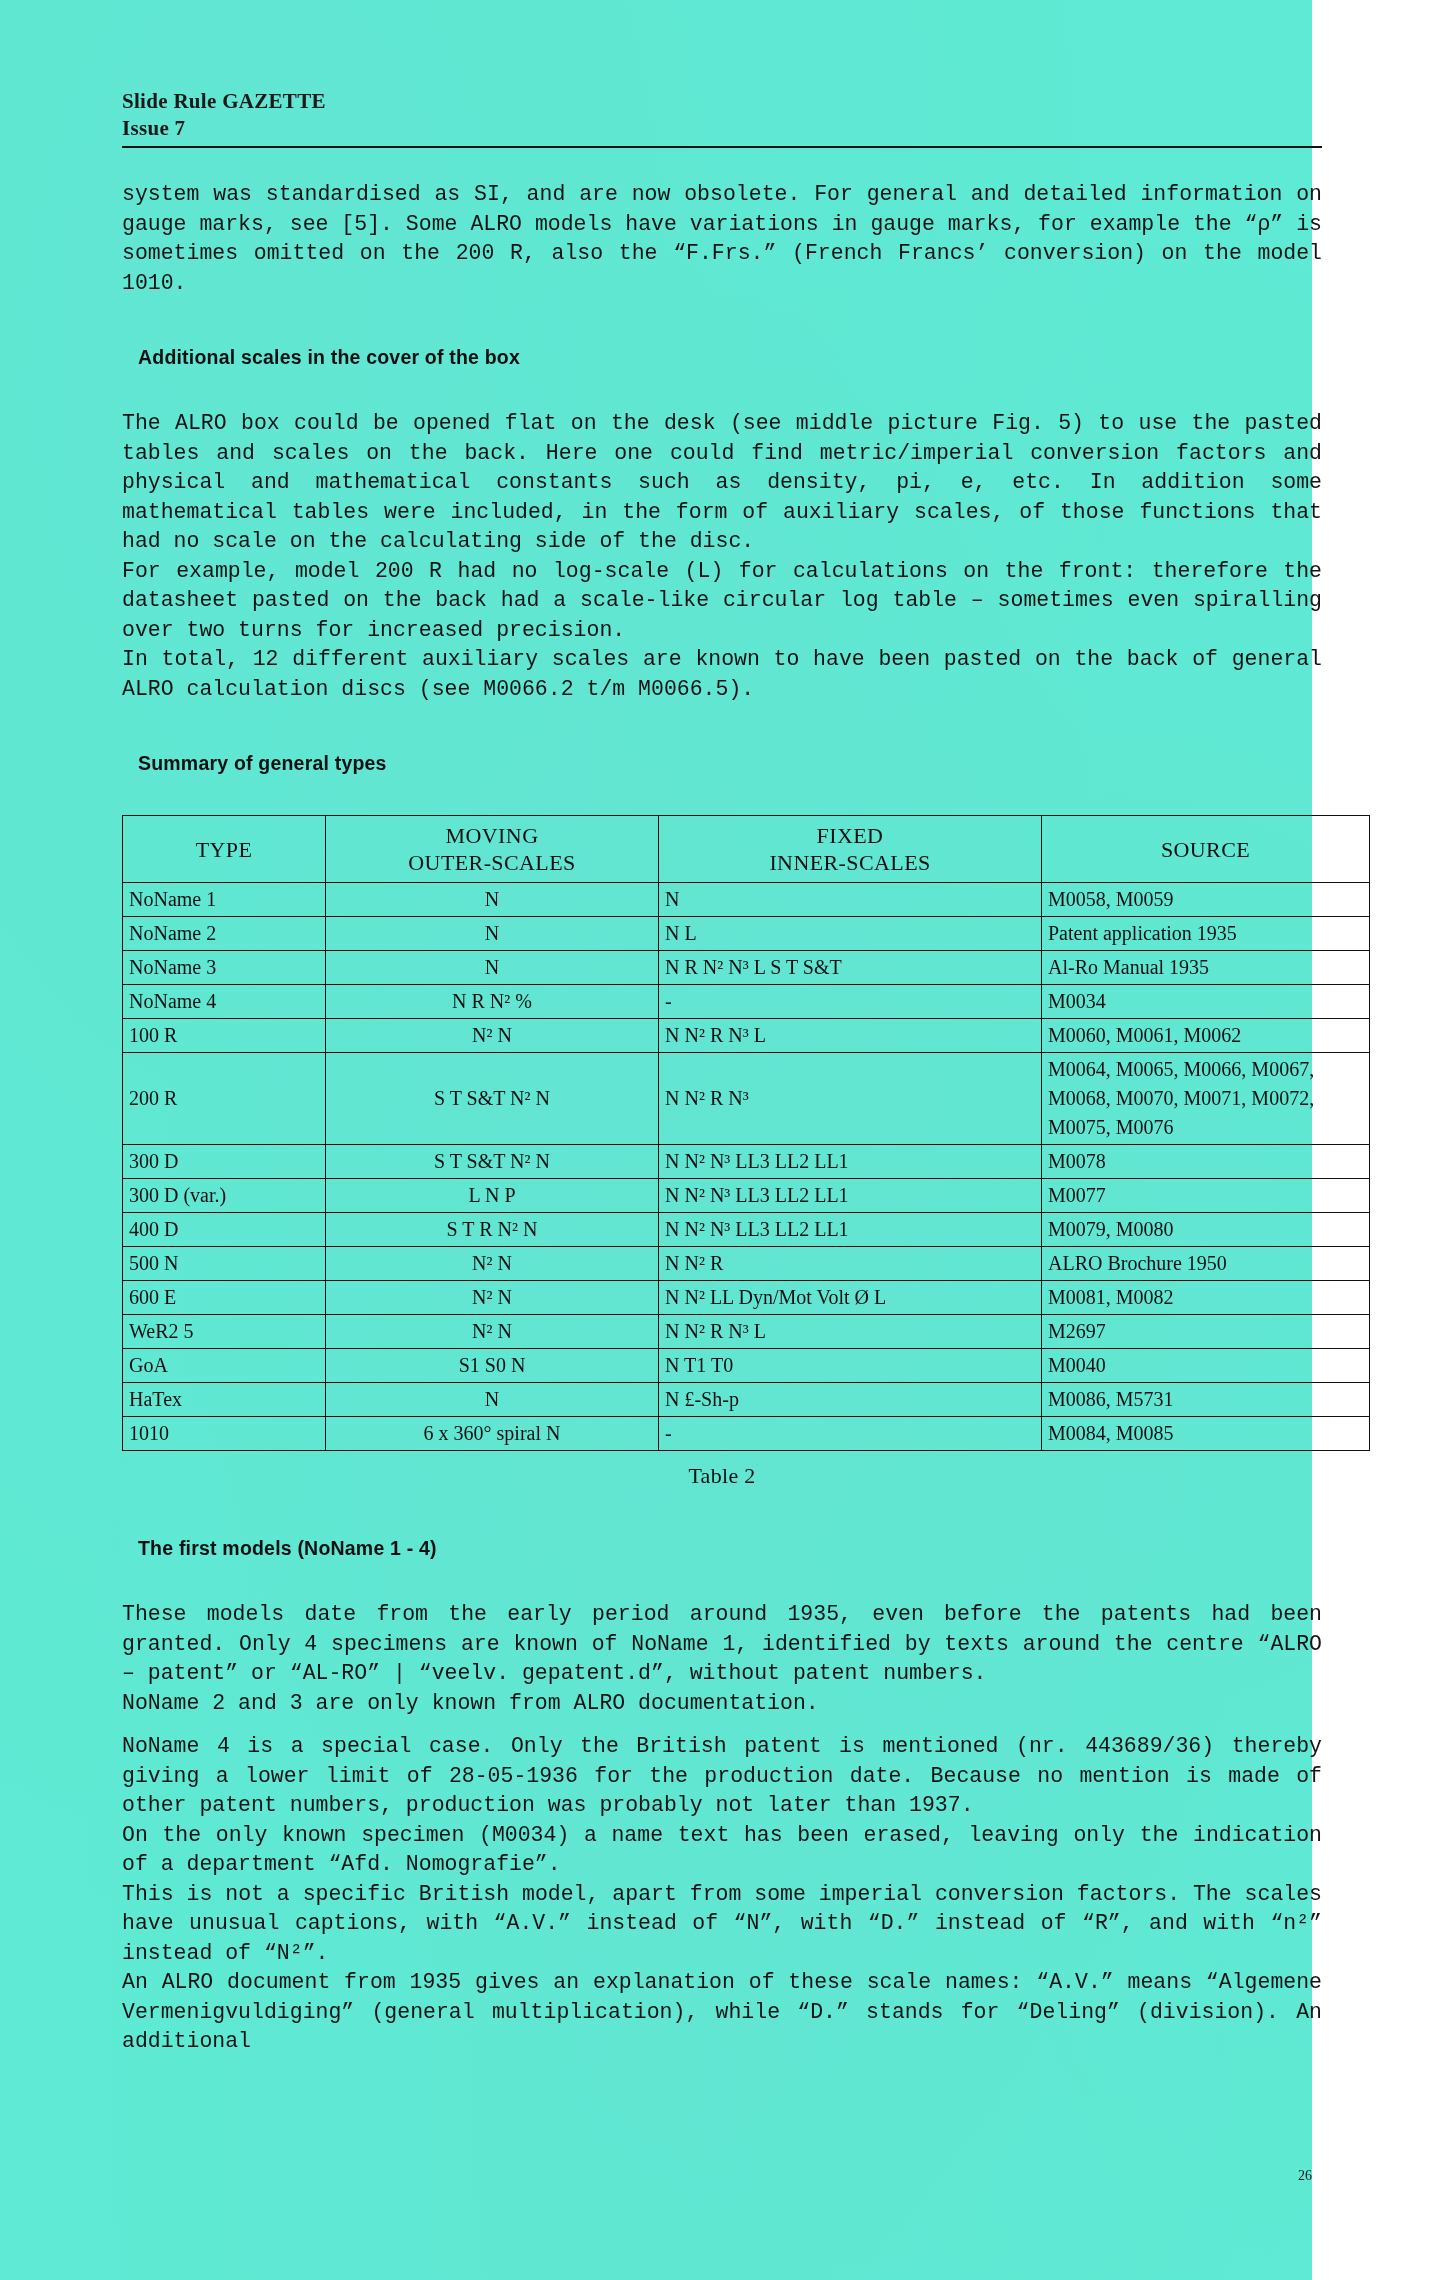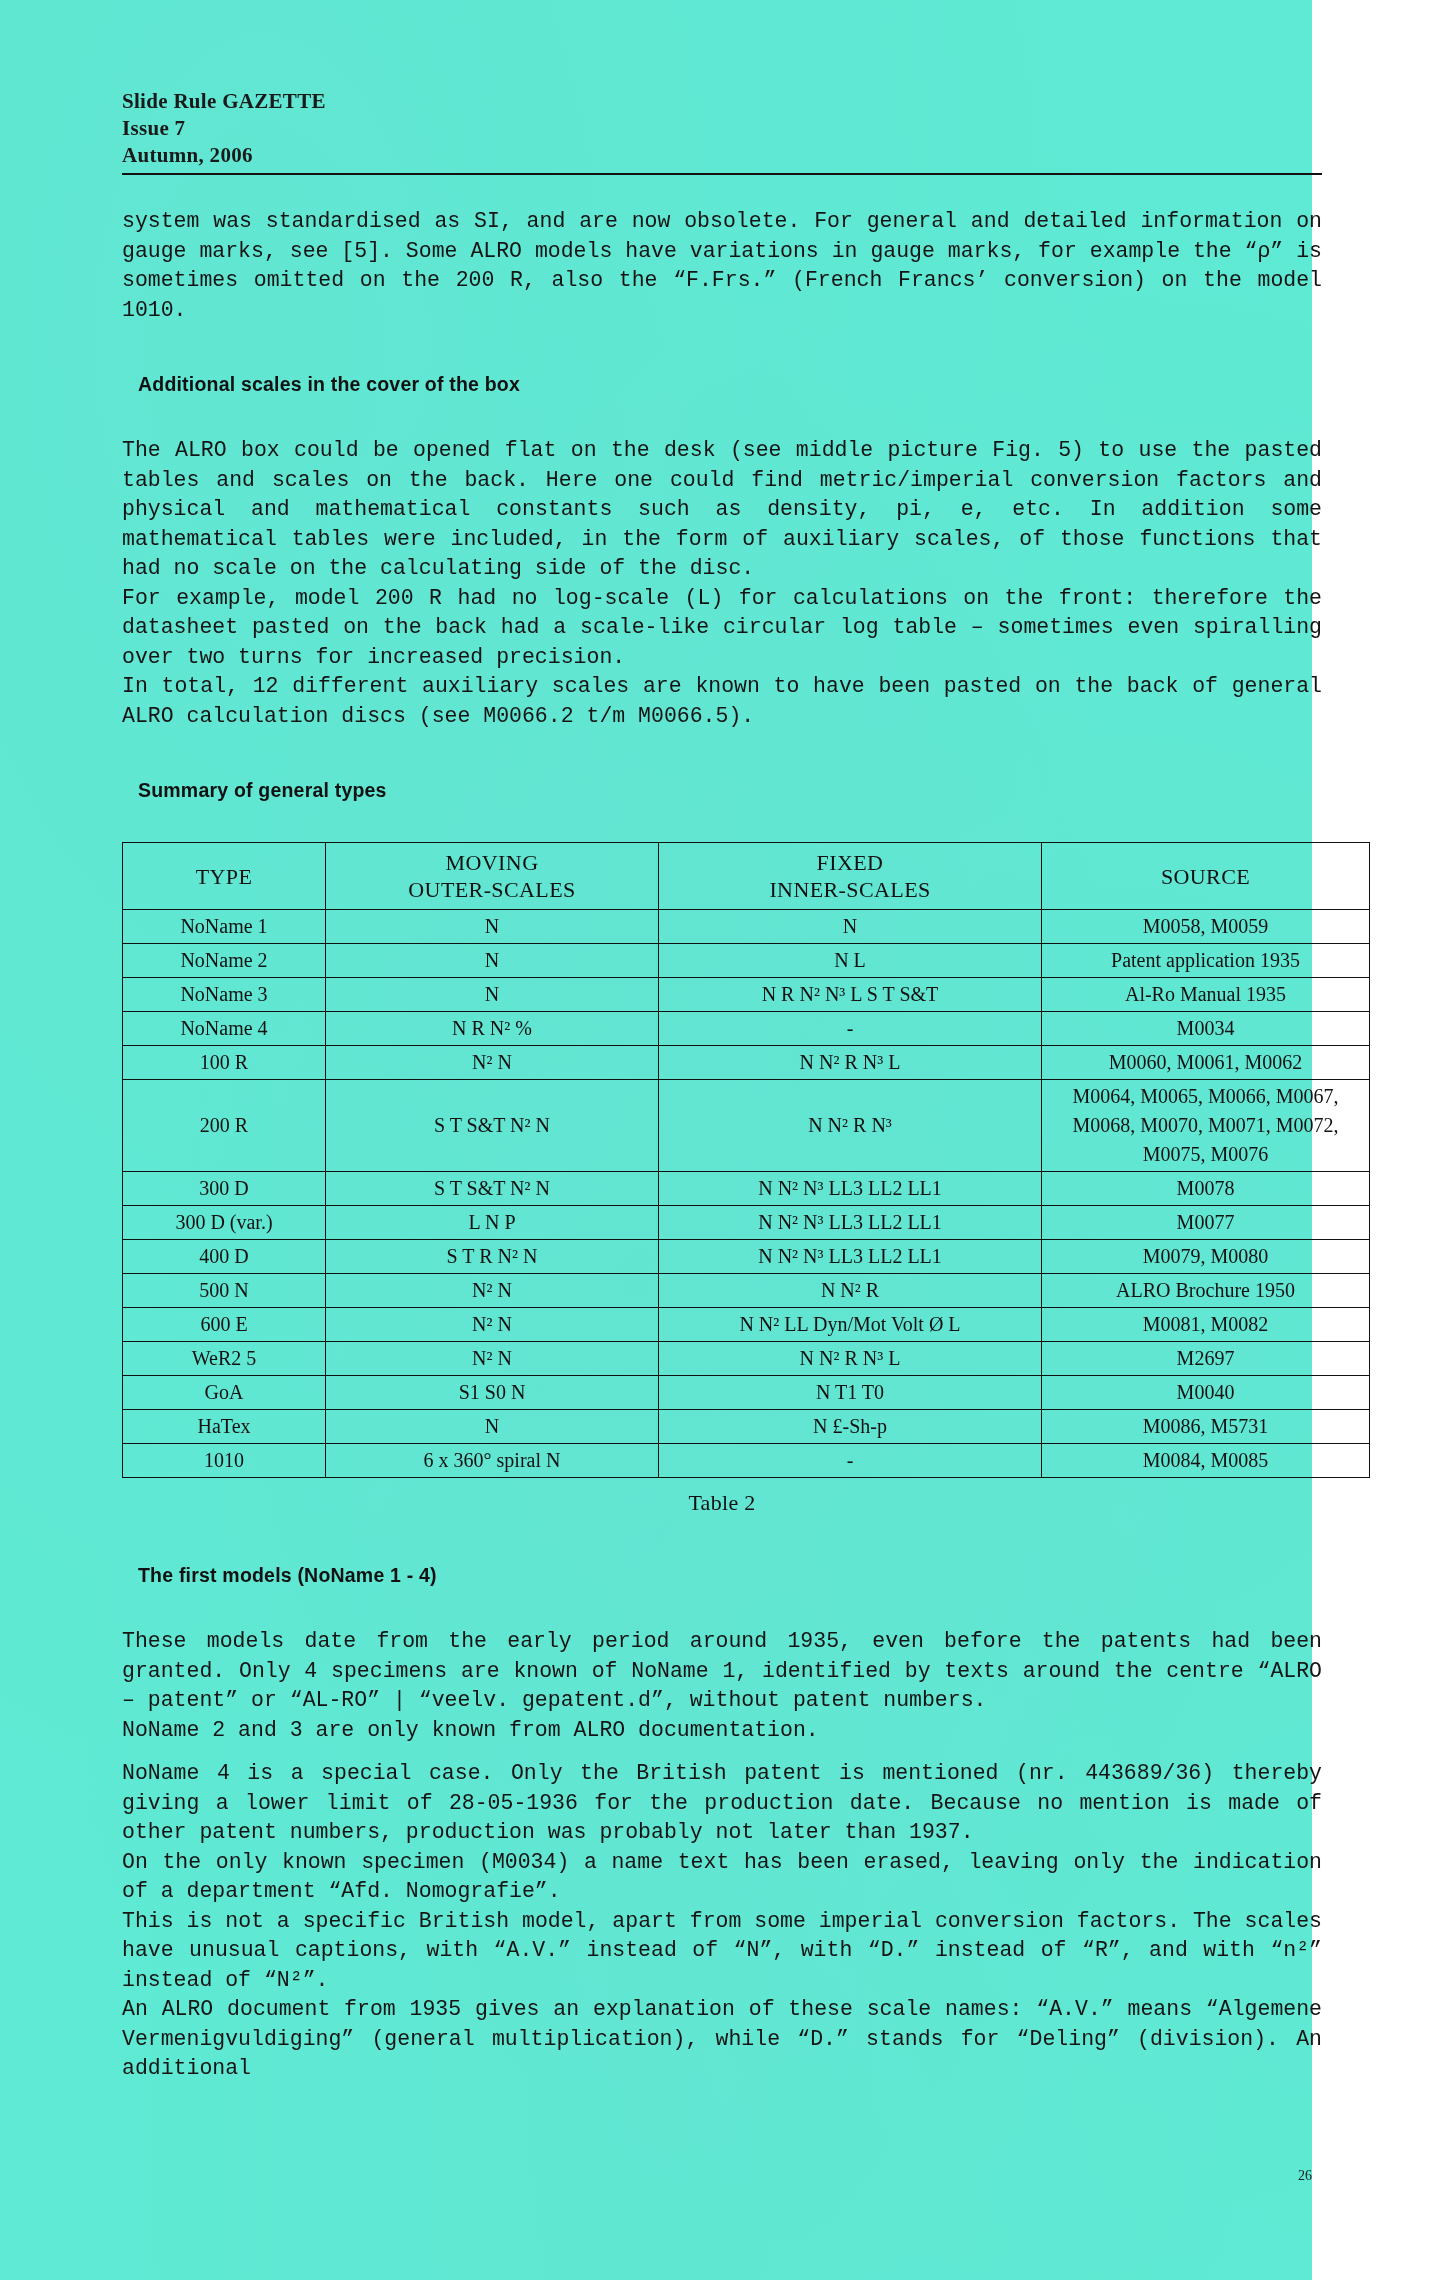--- a/index.html
+++ b/index.html
@@ -90,21 +90,21 @@
     letter-spacing: 0.4px;
     text-align: center;
     line-height: 27px;
     height: 62px;
   }
   .col-type   { width: 190px; }
   .col-moving { width: 320px; }
   .col-fixed  { width: 370px; }
   .col-source { width: 315px; }
   td.c { text-align: center; }
-  td.l { text-align: center; padding-left: 10px; }
+  td.l { text-align: left; padding-left: 10px; }
   .tall { height: 118px; vertical-align: top; padding-top: 3px; }
   .tall-inner { line-height: 29px; }
   .table-caption {
     text-align: center;
     font-size: 22px;
     margin-top: 12px;
     letter-spacing: 0.3px;
   }
   .pagenum {
     position: absolute;
@@ -119,21 +119,20 @@
 <body>
 
 <div class="page">
   <div class="bleed"></div>
 
   <div class="content">
 
     <div class="header">
       <div>Slide Rule GAZETTE</div>
       <div>Issue 7</div>
-      <div>Autumn, 2006</div>
     </div>
     <hr class="header-rule">
 
     <div class="spacer-lg"></div>
 
     <p class="body-text">system was standardised as SI, and are now obsolete.   For general and detailed information on gauge marks, see [5].   Some ALRO models have variations in gauge marks, for example the “ρ” is sometimes omitted on the 200 R, also the “F.Frs.” (French Francs’ conversion) on the model 1010.</p>
 
     <div class="spacer-lg"></div>
 
     <h2 class="sub">Additional scales in the cover of the box</h2>

